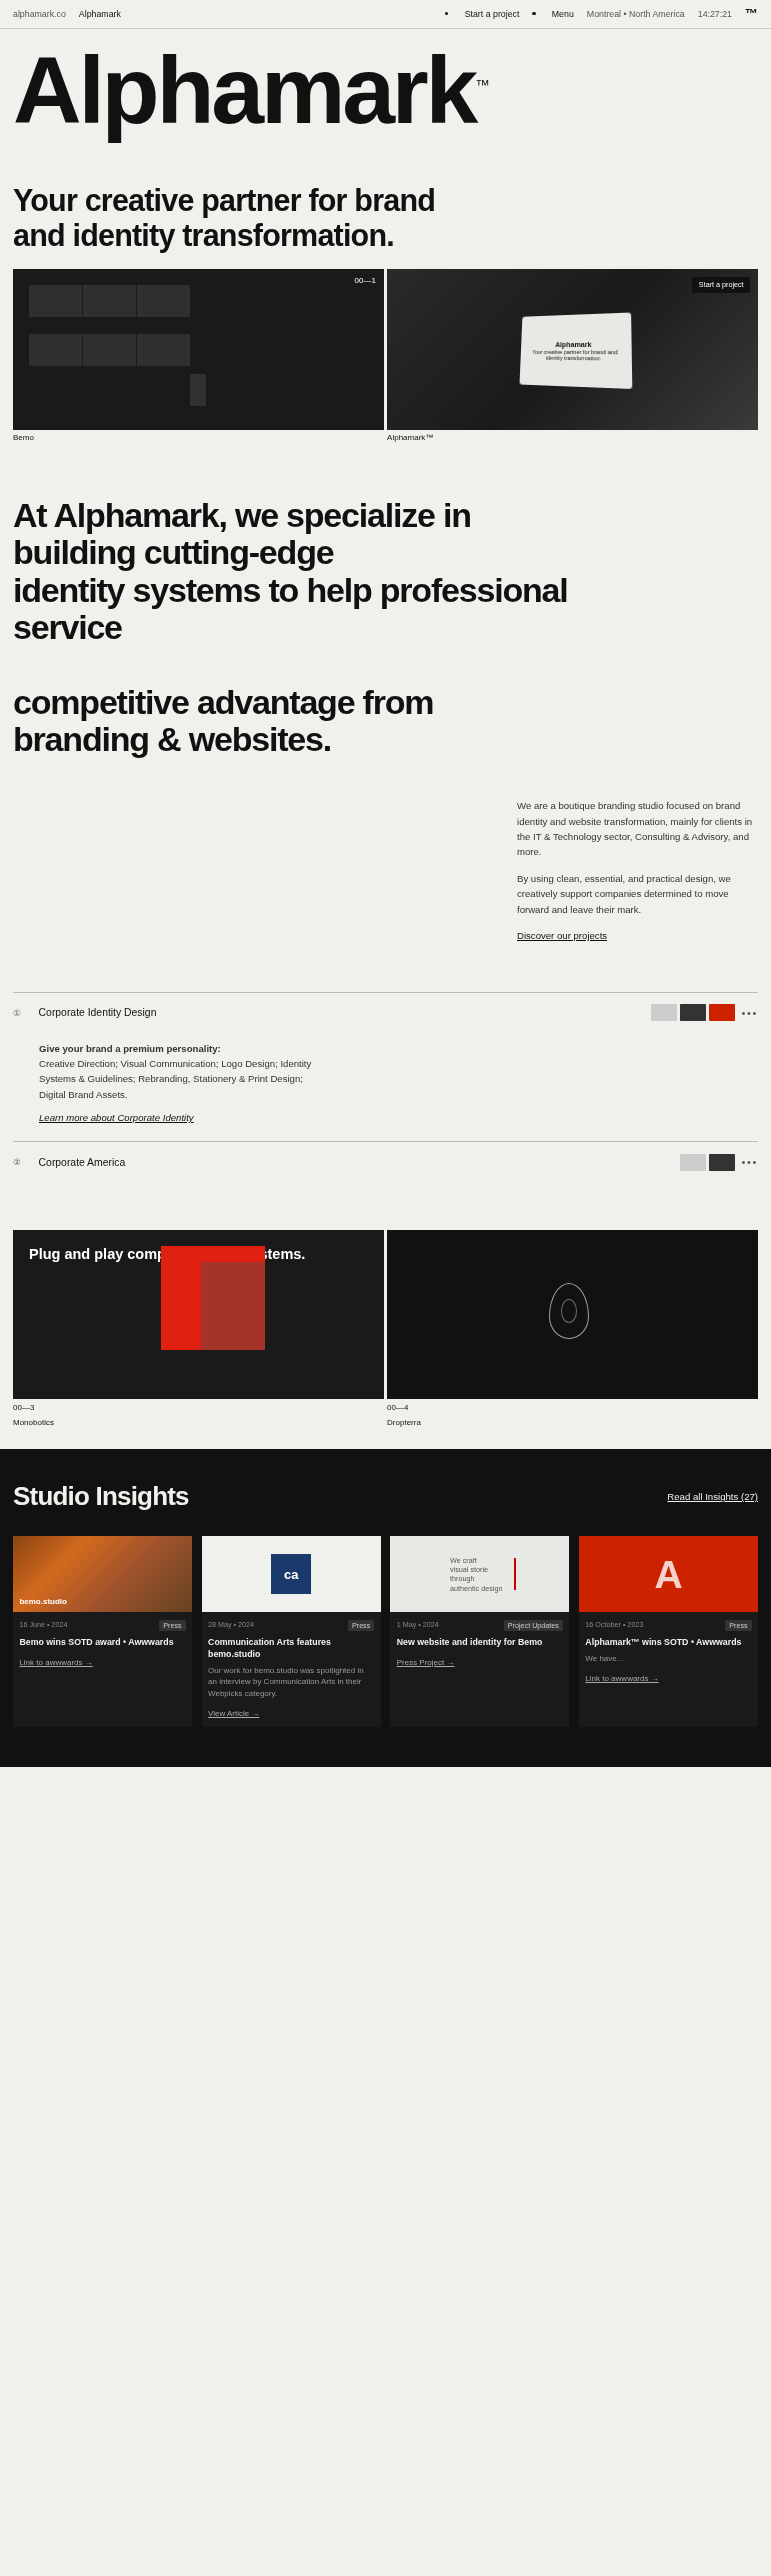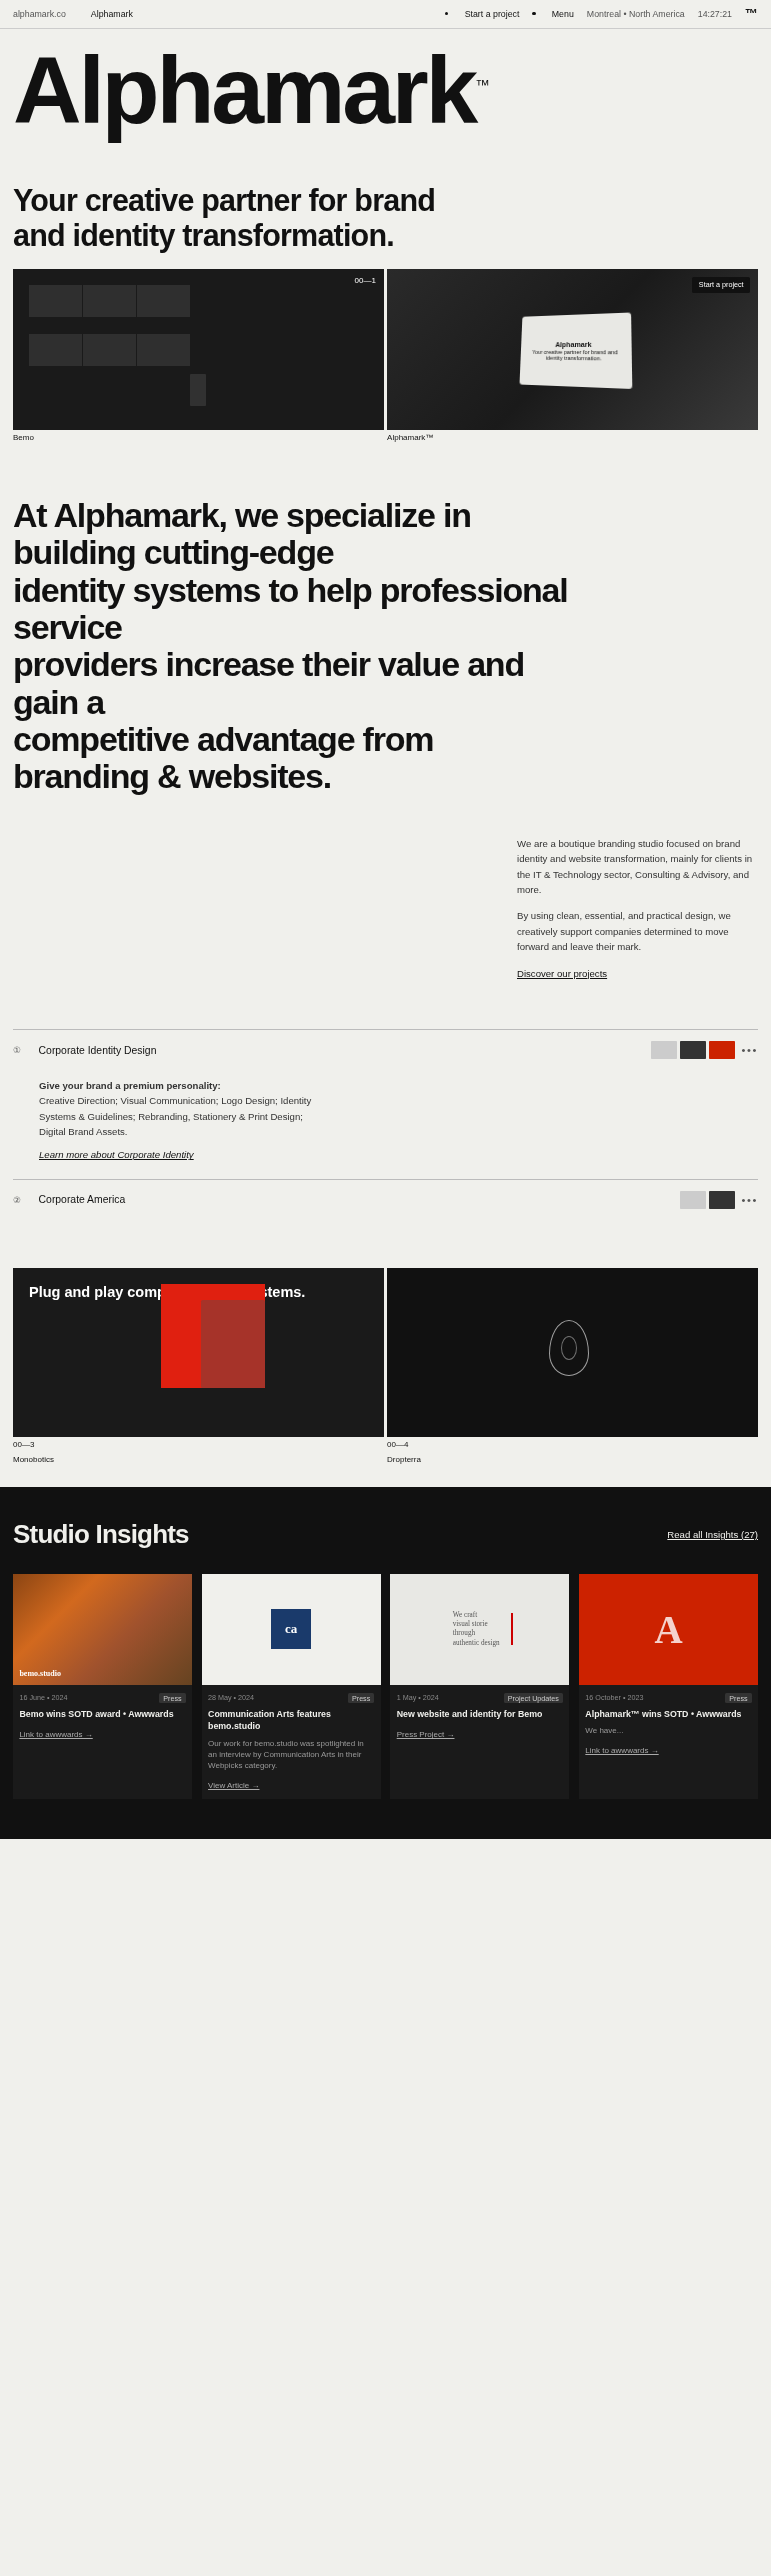--- a/index.html
+++ b/index.html
@@ -17,21 +17,21 @@
       align-items: center;
       justify-content: space-between;
       padding: 6.4px 13px;
       font-size: 8.8px;
       border-bottom: 0.8px solid #ccc;
       background: #f0f0ec;
       position: sticky;
       top: 0;
       z-index: 100;
     }
-    .nav-left { display: flex; gap: 25px; align-items: center; }
+    .nav-left { display: flex; gap: 13px; align-items: center; }
     .nav-right { display: flex; gap: 13px; align-items: center; }
     .nav a { text-decoration: none; color: #111; font-size: 8.8px; }
     .nav-dot { display: inline-block; width: 3.2px; height: 3.2px; border-radius: 50%; background: #111; margin-right: 3.2px; vertical-align: middle; }
 
     
     .hero {
       padding: 16px 13px 0 13px;
     }
     .hero-title {
       font-size: 95px;
@@ -360,25 +360,24 @@
       display: grid;
       grid-template-columns: repeat(4, 1fr);
       gap: 9.6px;
     }
     .insight-card {
       background: #1a1a1a;
       overflow: hidden;
     }
     .insight-img {
       width: 100%;
-      height: 111px;
+      height: 76px;
       background: #2a2a2a;
       position: relative;
       overflow: hidden;
-      font-family: Liberation Serif, serif;
     }
     .insight-body {
       padding: 8px 6.4px;
     }
     .insight-meta {
       display: flex;
       justify-content: space-between;
       font-size: 7.2px;
       color: #888;
       margin-bottom: 4.8px;
@@ -524,21 +523,21 @@
       <span class="img-counter img-counter-dark">00—2</span>
     </div>
     <div class="img-label">Alphamark™</div>
   </div>
 </div>
 
 <section class="about-section">
   <h2 class="about-headline">
     <span>At Alphamark, we specialize in building cutting-edge</span><br>
     <span>identity systems to help professional service</span><br>
-    <span>providers increase their value and gain a</span><br>
+    <br>
     <span>competitive advantage from branding &amp; websites.</span>
   </h2>
   <div class="about-body">
     <div class="about-text-col">
       <p>We are a boutique branding studio focused on brand identity and website transformation, mainly for clients in the IT &amp; Technology sector, Consulting &amp; Advisory, and more.</p>
       <p>By using clean, essential, and practical design, we creatively support companies determined to move forward and leave their mark.</p>
       <a class="about-link" href="#">Discover our projects</a>
     </div>
   </div>
 </section>

